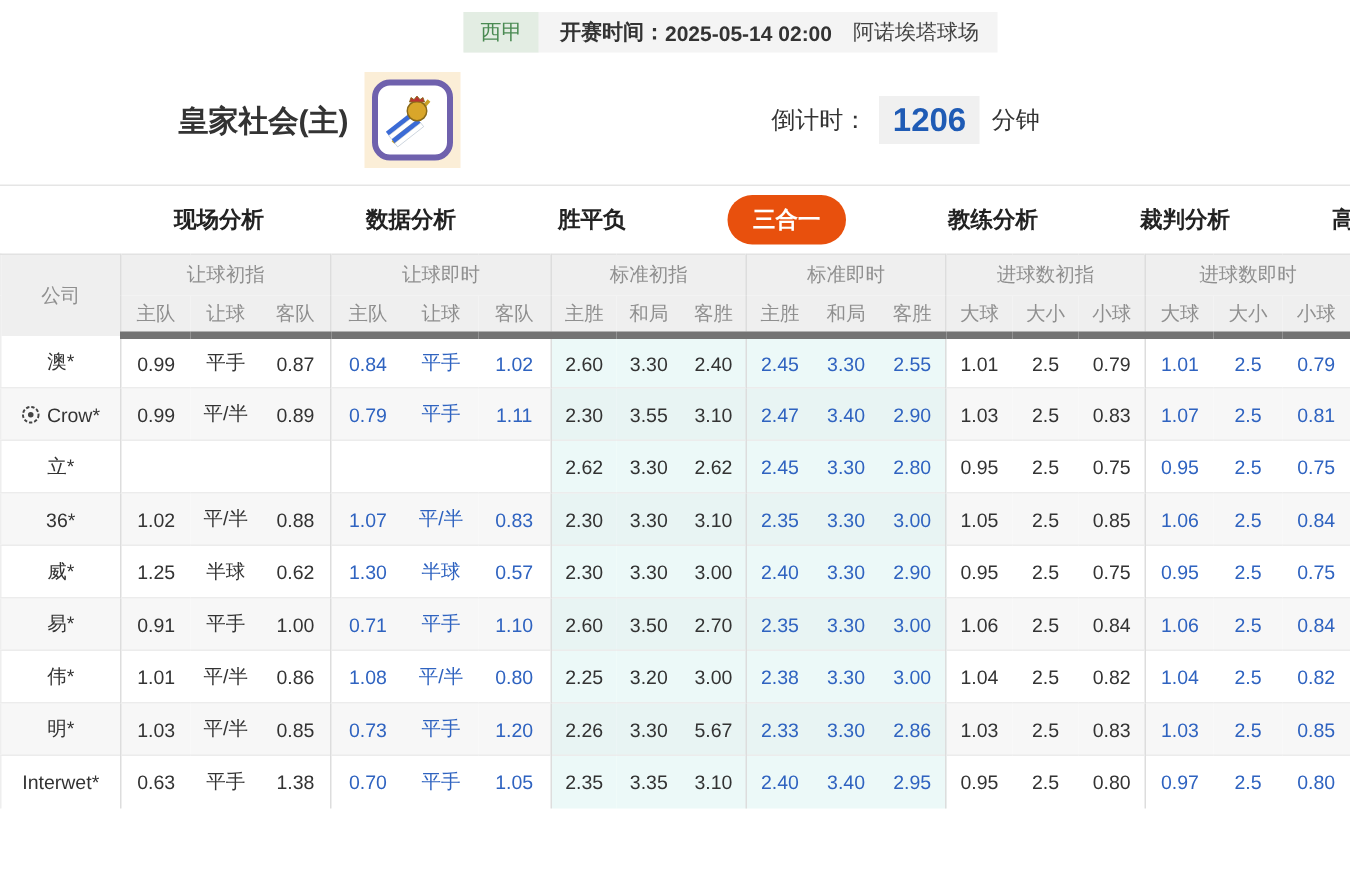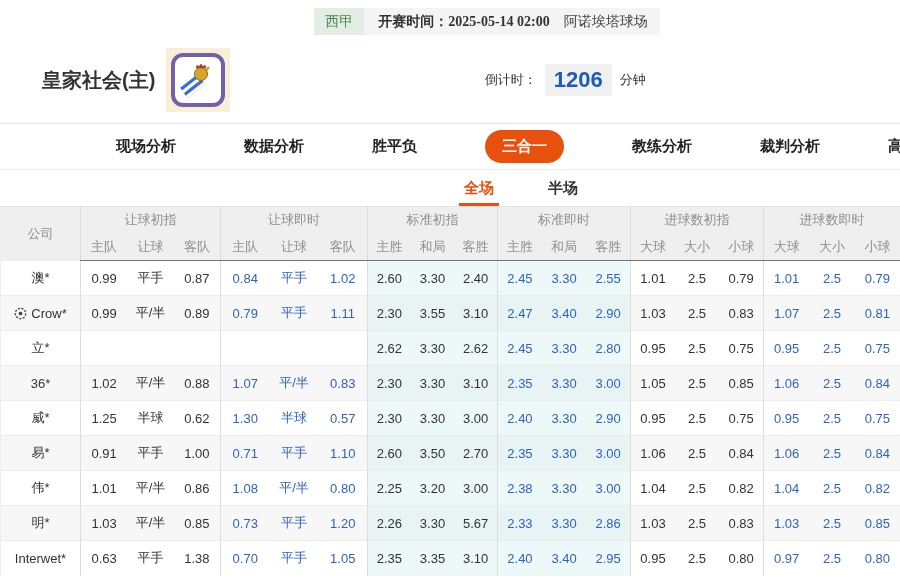--- a/index.html
+++ b/index.html
@@ -10,51 +10,51 @@
   }
   *{margin:0;padding:0;box-sizing:border-box;}
   html,body{width:900px;background:#fff;font-family:"Liberation Sans","DejaVu Sans",sans-serif;color:#333;}
   .page{width:900px;height:585px;overflow:hidden;background:#fff;}
 
   
   .topbar-wrap{display:flex;justify-content:center;padding-left:74px;margin-top:8px;}
   .topbar{display:flex;align-items:center;background:#f4f4f4;height:27px;font-size:14px;}
   .league-badge{background:#e3ede3;color:var(--league-green);height:27px;display:flex;align-items:center;padding:0 11px;margin-right:14px;}
   .kick-label,.kick-time{font-weight:bold;color:#333;}
-  .kick-time{margin-right:14px;font-family:Liberation Serif, serif;}
+  .kick-time{margin-right:14px;}
   .venue{color:#444;padding-right:12px;}
 
   
   .match-header{display:flex;align-items:center;height:86px;margin-top:2px;}
-  .mh-left{display:flex;align-items:center;gap:11px;margin-left:42px;}
+  .mh-left{display:flex;align-items:center;gap:11px;margin-left:119px;}
   .mh-center{flex:1;display:flex;justify-content:center;align-items:center;gap:8px;}
   .mh-right{display:flex;align-items:center;gap:14px;margin-right:18px;}
   .team-name{font-size:20px;font-weight:bold;color:#333;}
   .logo-tile{width:64px;height:64px;display:flex;align-items:center;justify-content:center;}
   .logo-tile.home{background:#fbeed7;}
   .logo-tile.away{background:#d7eafc;}
   .logo-inner{width:54px;height:54px;background:#fff;border:4px solid #6f61ad;border-radius:12px;display:flex;align-items:center;justify-content:center;}
-  .cd-label,.cd-unit{font-size:13px;color:#333;}
+  .cd-label,.cd-unit{font-size:16px;color:#333;}
   .cd-value{font-size:22px;font-weight:bold;color:#1f5bb5;background:#f0f0f0;padding:3px 9px;}
 
   
   .nav{display:flex;justify-content:center;align-items:center;gap:34px;height:46px;border-top:1px solid #e5e5e5;padding-left:130px;}
   .nav-item{font-size:15px;font-weight:bold;color:#222;cursor:pointer;white-space:nowrap;margin-left:34px;}
   .nav-item.active{background:var(--accent);color:#fff;padding:7px 17px;border-radius:17px;}
 
   
   .subtabs{display:flex;justify-content:center;align-items:flex-end;gap:44px;height:37px;border-top:1px solid #ececec;padding-left:142px;}
   .subtab{font-size:15px;font-weight:bold;color:#333;padding:0 5px 8px 5px;cursor:pointer;}
   .subtab.active{color:var(--accent);border-bottom:3px solid var(--accent);padding-bottom:5px;}
 
   
   table{width:100%;border-collapse:collapse;table-layout:fixed;border-top:1px solid #e2e2e2;border-left:1px solid #eee;border-right:1px solid #eee;}
   thead th{background:#efefef;color:#8f8f8f;font-weight:normal;font-size:13px;height:27px;text-align:center;}
   th.gstart,td.gstart{border-left:1px solid #ddd;}
-  thead tr:last-child th{border-bottom:1px solid #737373;margin-left:17px;}
+  thead tr:last-child th{border-bottom:5px solid #737373;margin-left:17px;}
   tbody td{height:35px;text-align:center;font-size:13px;color:#333;border-top:1px solid #ececec;}
   tbody tr:first-child td{border-top:none;}
   tbody tr:nth-child(even){background:#f7f7f7;}
   td.live{color:var(--live-blue);}
   td.tint{background:var(--tint-cyan);}
   tbody tr:nth-child(even) td.tint{background:#e8f4f3;}
   td.company-cell{font-size:13px;color:#333;white-space:nowrap;}
   .ball-icon{display:inline-block;vertical-align:-2px;margin-right:4px;}
 </style>
 </head>
@@ -100,24 +100,20 @@
   <div class="nav">
       <div class="nav-item">现场分析</div>
       <div class="nav-item">数据分析</div>
       <div class="nav-item">胜平负</div>
       <div class="nav-item active">三合一</div>
       <div class="nav-item">教练分析</div>
       <div class="nav-item">裁判分析</div>
       <div class="nav-item">高手推荐</div>
     </div>
 
-  <div class="subtabs">
-      <div class="subtab active">全场</div>
-      <div class="subtab">半场</div>
-    </div>
 
   <table>
     <colgroup>
         <col style="width: 80px;">
         <col style="width: 46.6667px;">
         <col style="width: 46.6667px;">
         <col style="width: 46.6667px;">
         <col style="width: 49px;">
         <col style="width: 49px;">
         <col style="width: 49px;">

